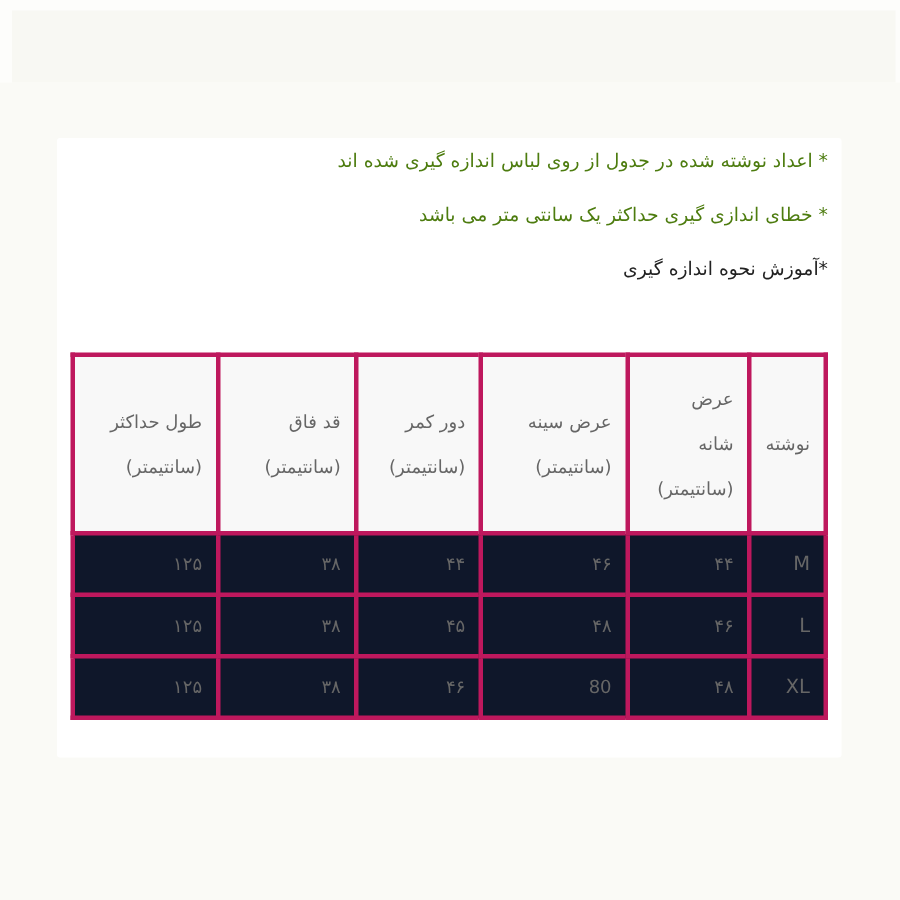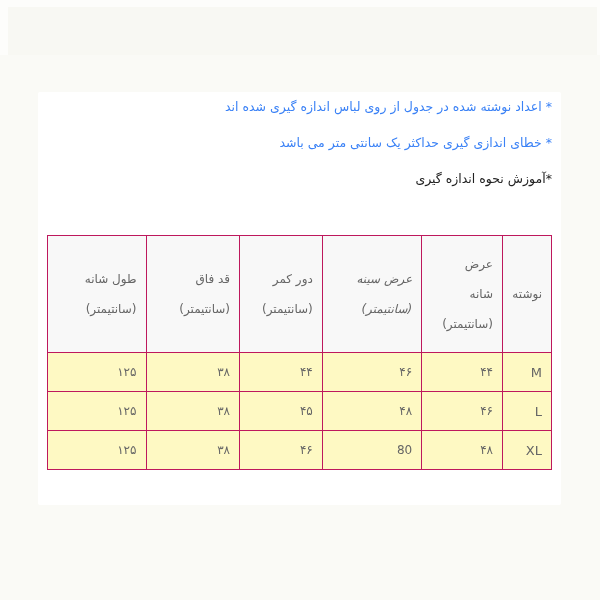--- a/index.html
+++ b/index.html
@@ -29,57 +29,57 @@
       border-radius: 2px;
     }
     .notes {
       position: absolute;
       right: 9px; top: 5px;
       direction: rtl;
       text-align: right;
     }
     .note {
       font-size: 12.5px;
-      color: #3b82f6;
+      color: #4d7c0f;
       height: 36px;
       line-height: 20px;
       white-space: nowrap;
     }
     .note.bold {
       font-weight: normal;
       color: #222;
     }
     table.size-table {
       position: absolute;
       left: 9px; top: 143px;
       width: 505px;
       border-collapse: collapse;
       direction: rtl;
       font-size: 12px;
       color: #666;
     }
     .size-table th, .size-table td {
-      border: 1px solid #be185d;
+      border: 3px solid #be185d;
       text-align: right;
       padding: 0 9px;
       font-weight: normal;
     }
     .size-table thead th {
       background: #f8f8f8;
       height: 116px;
       line-height: 30px;
       vertical-align: middle;
     }
     .size-table tbody td {
       height: 38px;
-      background: #fef9c3;
+      background: #0f172a;
     }
     .col-size { width: 30px; }
     .col-shoulder { width: 62px; }
-    .col-chest { width: 81px; font-style: italic; }
+    .col-chest { width: 81px; }
     .col-waist { width: 64px; }
     .col-rise { width: 75px; }
     .col-length { width: 80px; }
     .size-cell { color: #666; font-size: 13px; }
     .hdr-line { display: block; }
   </style>
 </head>
 <body>
 
 <div class="top-band">
@@ -110,21 +110,21 @@
         </th>
         <th class="col-waist">
           <span class="hdr-line">دور کمر</span>
           <span class="hdr-line">(سانتیمتر)</span>
         </th>
         <th class="col-rise">
           <span class="hdr-line">قد فاق</span>
           <span class="hdr-line">(سانتیمتر)</span>
         </th>
         <th class="col-length">
-          <span class="hdr-line">طول شانه</span>
+          <span class="hdr-line">طول حداکثر</span>
           <span class="hdr-line">(سانتیمتر)</span>
         </th>
       </tr>
     </thead>
     <tbody>
       <tr>
         <td class="size-cell">M</td>
         <td>۴۴</td>
         <td>۴۶</td>
         <td>۴۴</td>

